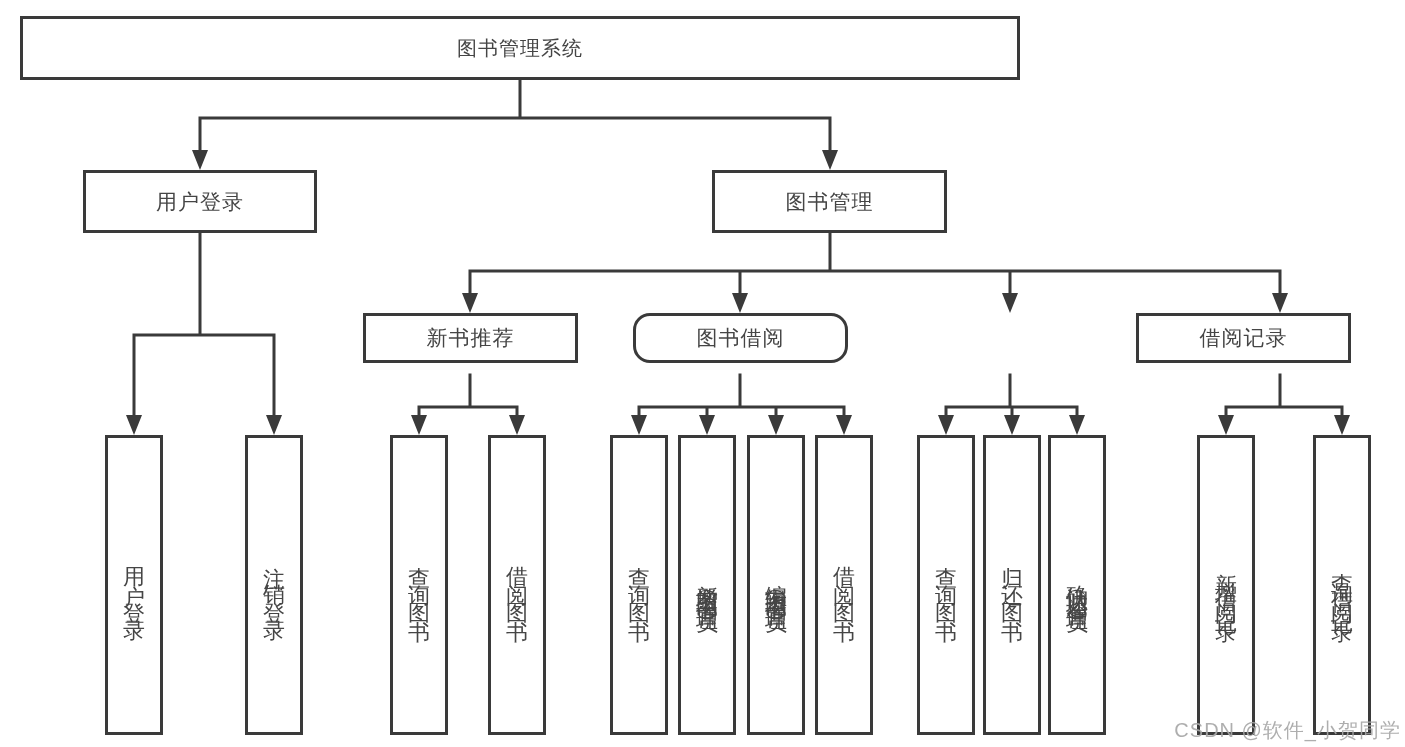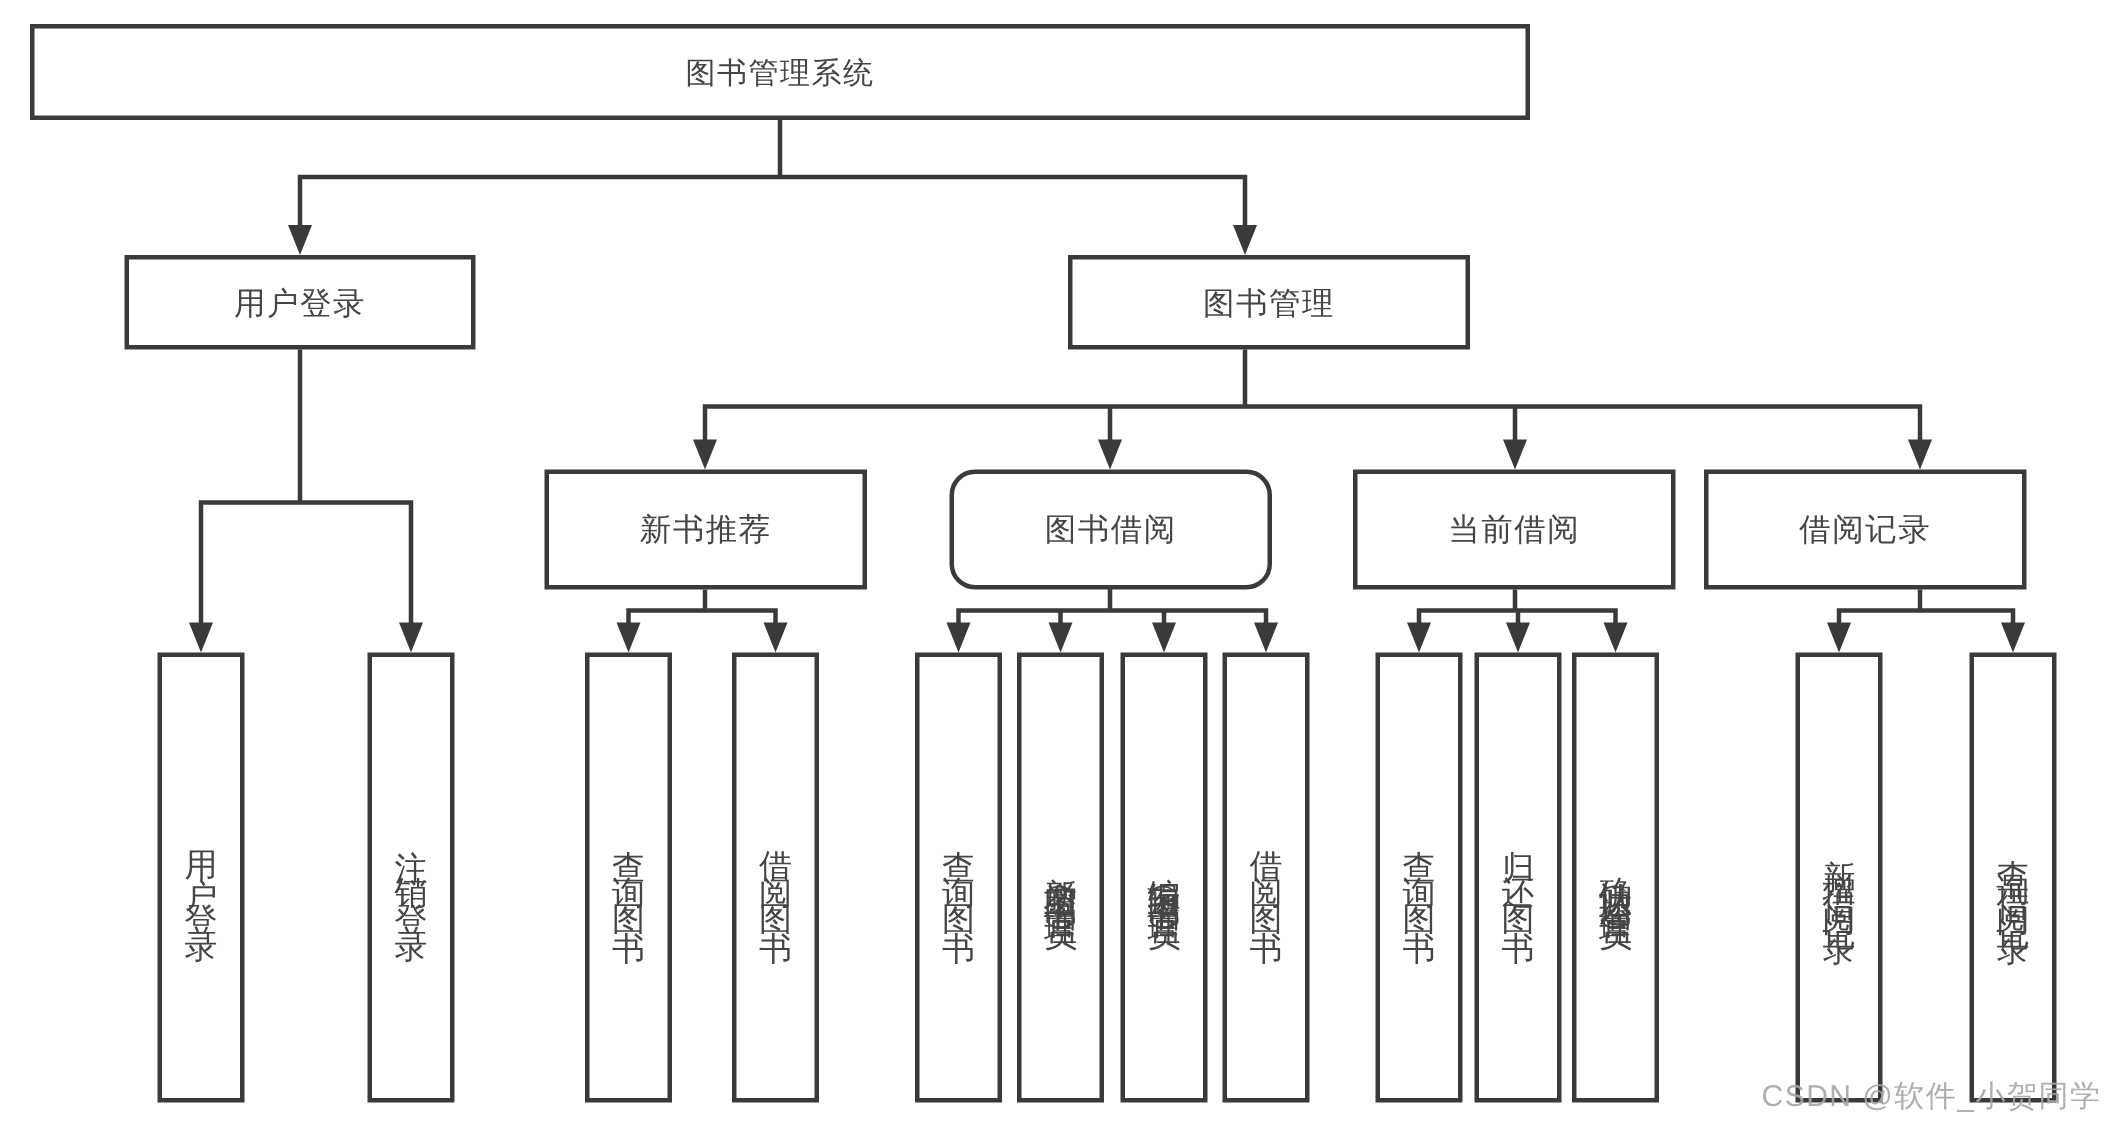--- a/index.html
+++ b/index.html
@@ -20,22 +20,22 @@
   
   .node{
     position:absolute; background:#fff; border:3px solid var(--box-border);
     display:flex; align-items:center; justify-content:center;
     color:var(--text);
   }
   .h-label{font-size:21px; letter-spacing:1px; white-space:nowrap;}
   .b-root{left:20px; top:16px; width:1000px; height:64px;}
   .b-root .h-label{font-size:20px;}
   .b-user-login{left:83px;  top:170px; width:234px; height:63px;}
-  .b-book-mgmt{left:712px; top:170px; width:268px; height:63px;}
-  .lvl3{top:313px; width:215px; height:80px;font-family:Liberation Mono, monospace;}
+  .b-book-mgmt{left:712px; top:170px; width:235px; height:63px;}
+  .lvl3{top:313px; width:215px; height:50px;font-family:Liberation Mono, monospace;}
   .b-nbr{left:363px;} .b-bb{left:633px;border-radius:17px;} .b-cb{left:902px;} .b-br{left:1136px;text-align:center;}
   
   .leaf{top:435px; width:58px; height:300px;}
   .v-label{
     writing-mode:vertical-rl; text-orientation:mixed;
     font-size:22px; line-height:1; white-space:nowrap; color:var(--text);
   }
   .s4{letter-spacing:18px;}
   .s6{letter-spacing:10px;}
   .s9{letter-spacing:4px;}
@@ -97,23 +97,20 @@
   <div class="node b-book-mgmt">
     <span class="h-label">图书管理</span>
   </div>
 
   <div class="node lvl3 b-nbr">
     <span class="h-label">新书推荐</span>
   </div>
   <div class="node lvl3 b-bb">
     <span class="h-label">图书借阅</span>
   </div>
-  <div class="node lvl3 b-cb">
-    <span class="h-label">当前借阅</span>
-  </div>
   <div class="node lvl3 b-br">
     <span class="h-label">借阅记录</span>
   </div>
 
   <div class="node leaf l1">
     <span class="v-label s4">用户登录</span>
   </div>
   <div class="node leaf l2">
     <span class="v-label s4">注销登录</span>
   </div>

